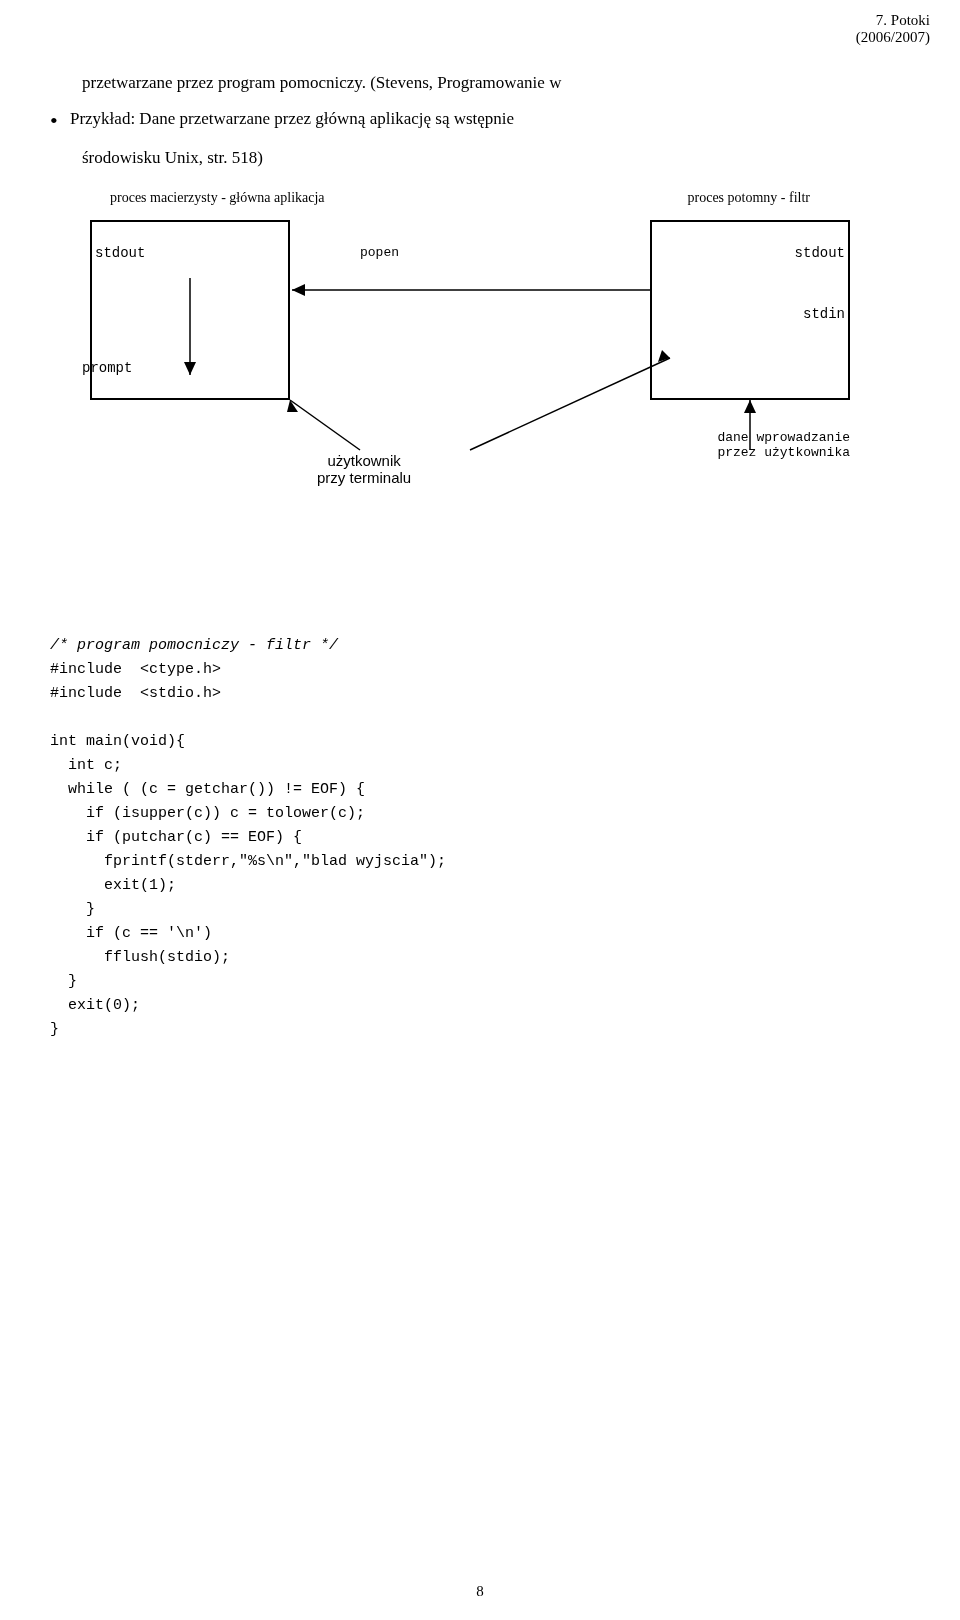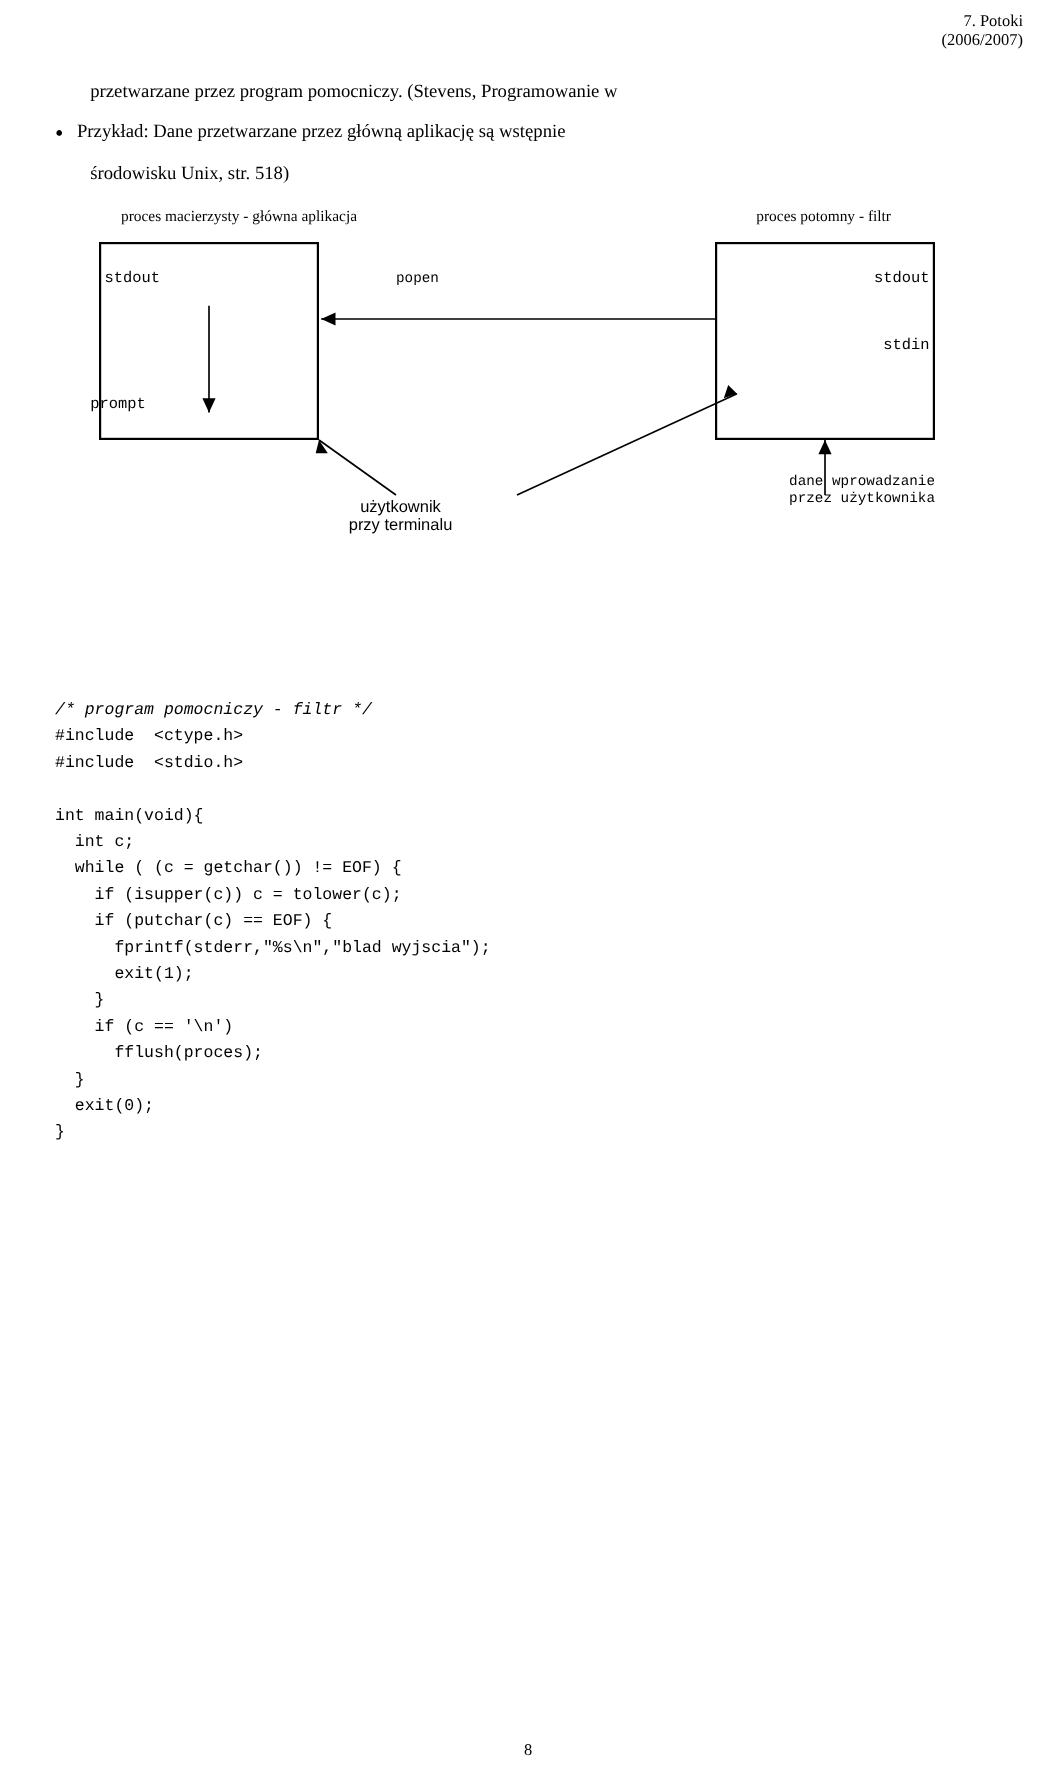--- a/index.html
+++ b/index.html
@@ -243,21 +243,21 @@
 
 <span>int main(void){</span>
 <span>  int c;</span>
 <span>  while ( (c = getchar()) != EOF) {</span>
 <span>    if (isupper(c)) c = tolower(c);</span>
 <span>    if (putchar(c) == EOF) {</span>
 <span>      fprintf(stderr,"%s\n","blad wyjscia");</span>
 <span>      exit(1);</span>
 <span>    }</span>
 <span>    if (c == '\n')</span>
-<span>      fflush(proces);</span>
+<span>      fflush(stdio);</span>
 <span>  }</span>
 <span>  exit(0);</span>
 <span>}</span>
   </div>
 
 </div>
 
 <div class="page-number">8</div>
 
 </body></html>

